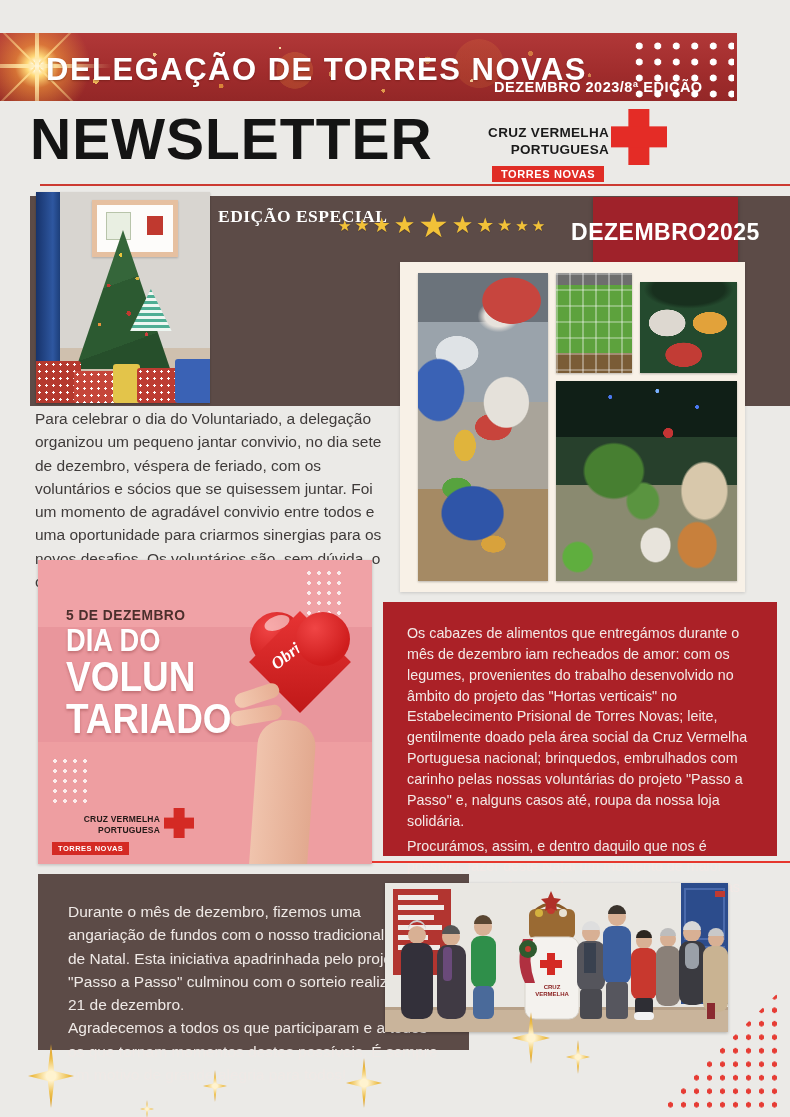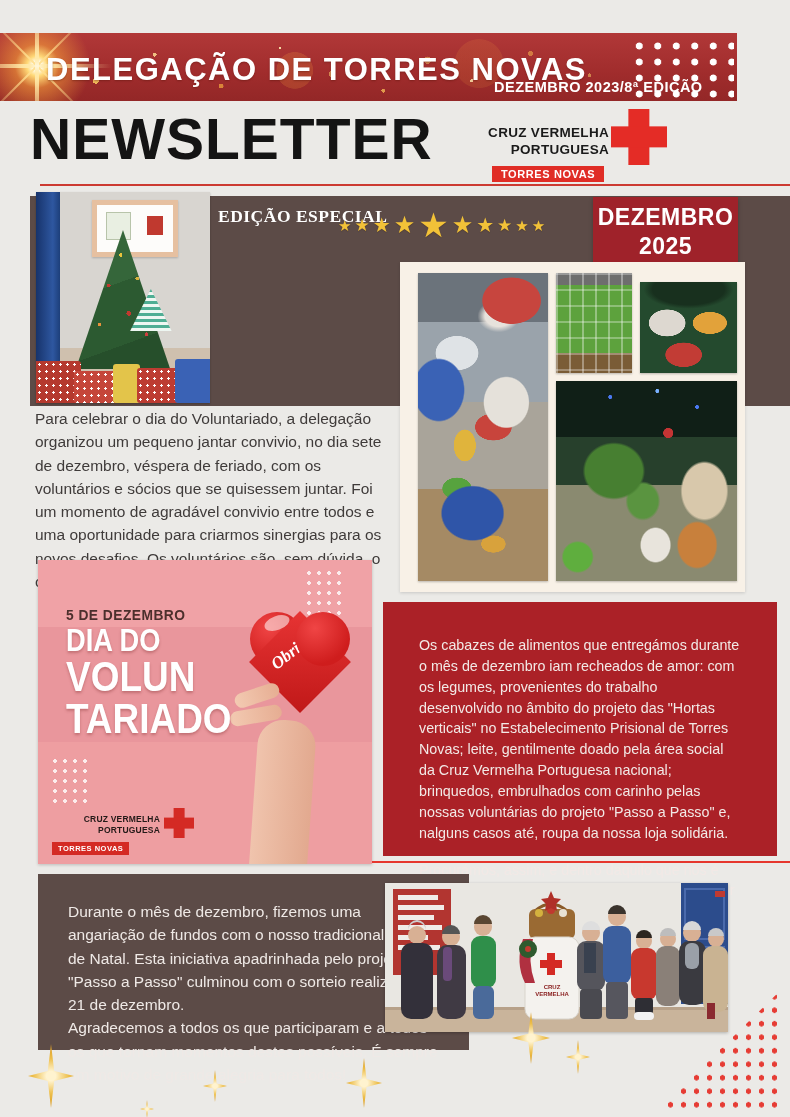--- a/index.html
+++ b/index.html
@@ -51,21 +51,21 @@
     padding:2px 9px;letter-spacing:.6px;white-space:nowrap;}
   .rule-top{position:absolute;left:40px;top:184px;width:750px;height:2px;background:#cc3a32;}
 
   
   .brown-panel{position:absolute;left:30px;top:196px;width:760px;height:210px;background:#5c4b47;}
   .special-head{position:absolute;left:218px;top:206px;color:#fff;font-size:17.5px;font-weight:800;letter-spacing:.5px;font-family:Liberation Serif, serif;}
   .special-body{position:absolute;left:218px;top:228px;width:177px;color:#f1ebe8;font-size:14.2px;line-height:1.52;}
   .stars-row{position:absolute;left:338px;top:204px;width:260px;height:42px;display:flex;align-items:center;gap:3px;}
   .star{color:#f2c238;line-height:1;text-shadow:0 1px 1px rgba(60,30,0,.25);}
   .datebox{position:absolute;left:593px;top:197px;width:145px;height:70px;background:#9f222a;
-    display:flex;flex-direction:column;justify-content:center;align-items:center;color:#fff;
+    display:flex;flex-direction:row;justify-content:center;align-items:center;color:#fff;
     font-weight:bold;font-size:23px;line-height:1.25;letter-spacing:.5px;box-shadow:0 2px 4px rgba(0,0,0,.25);}
 
   
   .photo-tree{position:absolute;left:36px;top:192px;width:174px;height:211px;overflow:hidden;
     background:linear-gradient(180deg,#d8d5d0 0 74%,#cfc0ae 74%);box-shadow:0 1px 3px rgba(0,0,0,.3);}
   .pt-door{position:absolute;left:0;top:0;width:14%;height:100%;background:linear-gradient(90deg,#17336b,#2e57a0 70%,#1d3f7a);}
   .pt-frame{position:absolute;left:32%;top:4%;width:44%;height:22%;background:#fdfcfa;border:5px solid #e6c0a0;box-shadow:0 1px 2px rgba(0,0,0,.2);}
   .pt-frame::before{content:"";position:absolute;left:12%;top:15%;width:30%;height:55%;background:#e9efe2;border:1px solid #b8c4aa;}
   .pt-frame::after{content:"";position:absolute;right:14%;top:22%;width:20%;height:42%;background:#c0392f;}
   .pt-tree{position:absolute;left:16%;bottom:16%;width:68%;height:66%;
@@ -162,21 +162,21 @@
   .poster-logo{position:absolute;left:14px;top:252px;width:150px;}
   .pl-text{position:absolute;left:0;top:2px;width:108px;text-align:right;color:#241a18;font-weight:bold;font-size:8.5px;line-height:1.3;letter-spacing:.2px;}
   .pl-cross{position:absolute;left:112px;top:-4px;width:30px;height:30px;}
   .pl-cross::before{content:"";position:absolute;left:50%;top:0;width:36%;height:100%;transform:translateX(-50%);background:#d42a24;}
   .pl-cross::after{content:"";position:absolute;top:50%;left:0;height:36%;width:100%;transform:translateY(-50%);background:#d42a24;}
   .pl-badge{position:absolute;left:0;top:30px;background:#d42a24;color:#fff;font-size:7.5px;font-weight:bold;padding:2px 6px;letter-spacing:.5px;white-space:nowrap;}
 
   
   .redbox{position:absolute;left:383px;top:602px;width:394px;height:254px;background:#ab2127;
     color:#f2e9e6;font-size:14.3px;line-height:1.46;box-sizing:border-box;padding:17px 20px;}
-  .redbox p{margin:16px;}
+  .redbox p{margin:4px;}
   .rule-bottom{position:absolute;left:372px;top:861px;width:418px;height:2px;background:#e6372e;}
 
   
   .bottom-brown{position:absolute;left:38px;top:874px;width:431px;height:176px;background:#5c4b47;}
   .bottom-text{position:absolute;left:30px;top:26px;width:372px;color:#efe9e6;font-size:15.5px;line-height:1.5;}
   .group-photo{position:absolute;left:385px;top:883px;width:343px;height:149px;box-shadow:0 1px 3px rgba(0,0,0,.25);overflow:hidden;}
 
   
   .sparkle{position:absolute;clip-path:polygon(50% 0%,57% 42%,100% 50%,57% 58%,50% 100%,43% 58%,0% 50%,43% 42%);
     background:radial-gradient(circle,#fff3cf 0 12%,#edbe4a 45%,#d99b26 78%,rgba(217,155,38,.0) 95%);}

